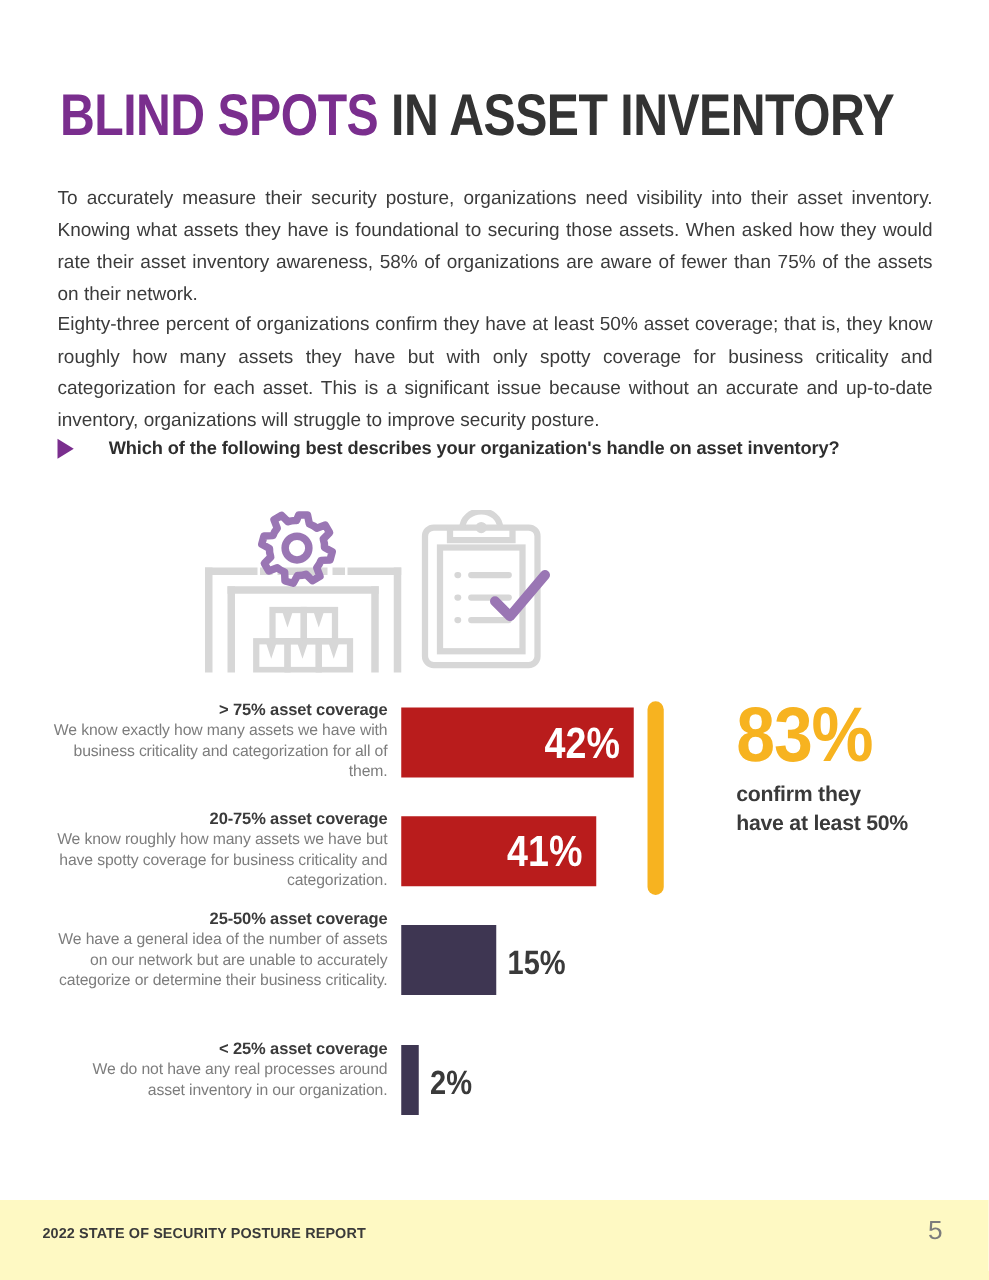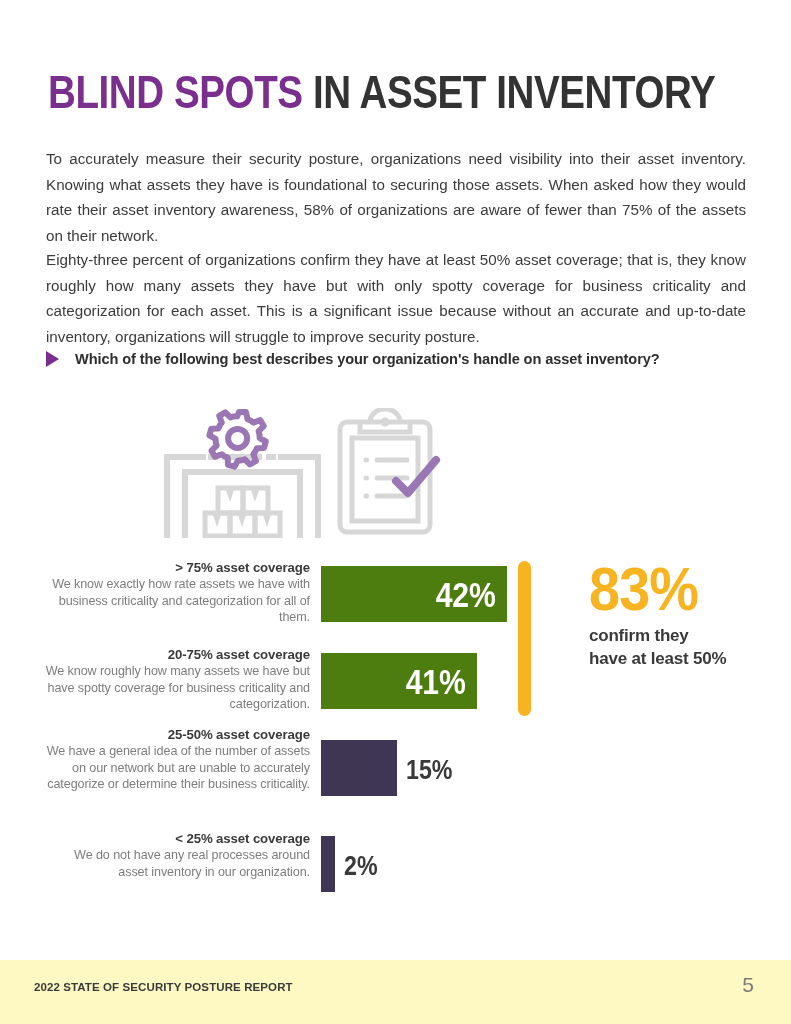--- a/index.html
+++ b/index.html
@@ -52,21 +52,21 @@
   .para.p1 { top: 131px; }
   .para.p2 { top: 232px; }
 
   
   .question-row {
     position: absolute;
     left: 46px;
     top: 350px;
     display: flex;
     align-items: center;
-    gap: 16px;
+    gap: 28px;
   }
   .tri {
     width: 0; height: 0;
     border-left: 13px solid #7A2E8E;
     border-top: 8px solid transparent;
     border-bottom: 8px solid transparent;
     flex: 0 0 auto;
     margin-top: 1px;
   }
   .question-text {
@@ -119,21 +119,21 @@
     letter-spacing: -0.1px;
   }
   .bar {
     position: absolute;
     left: 321px;
     height: 56px;
     display: flex;
     align-items: center;
     justify-content: flex-end;
   }
-  .bar.purple { background: #4d7c0f; }
+  .bar.purple { background: #b91c1c; }
   .bar.dark   { background: #3E3652; }
   .bar-val-in {
     color: #ffffff;
     font-family: "Liberation Sans Narrow", "Liberation Sans", sans-serif;
     font-size: 35px;
     font-weight: bold;
     padding-right: 13px;
     transform: scaleX(0.86);
     transform-origin: right center;
     line-height: 1;
@@ -293,21 +293,21 @@
         <path d="M241,73 L253,85 L281,52"></path>
       </g>
     </svg>
   </div>
 
   <div class="chart">
 
     <div class="row" style="top:0px;">
       <div class="labelbox" style="top:9px;margin-left:36px;">
         <div class="lab-title">&gt; 75% asset coverage</div>
-        <div class="lab-desc">We know exactly how rate assets we have with business criticality and categorization for all of them.</div>
+        <div class="lab-desc">We know exactly how many assets we have with business criticality and categorization for all of them.</div>
       </div>
       <div class="bar purple" style="top:16px; width:186px;">
         <span class="bar-val-in">42%</span>
       </div>
     </div>
 
     <div class="row" style="top:87px;">
       <div class="labelbox" style="top:9px;">
         <div class="lab-title">20-75% asset coverage</div>
         <div class="lab-desc">We know roughly how many assets we have but have spotty coverage for business criticality and categorization.</div>

